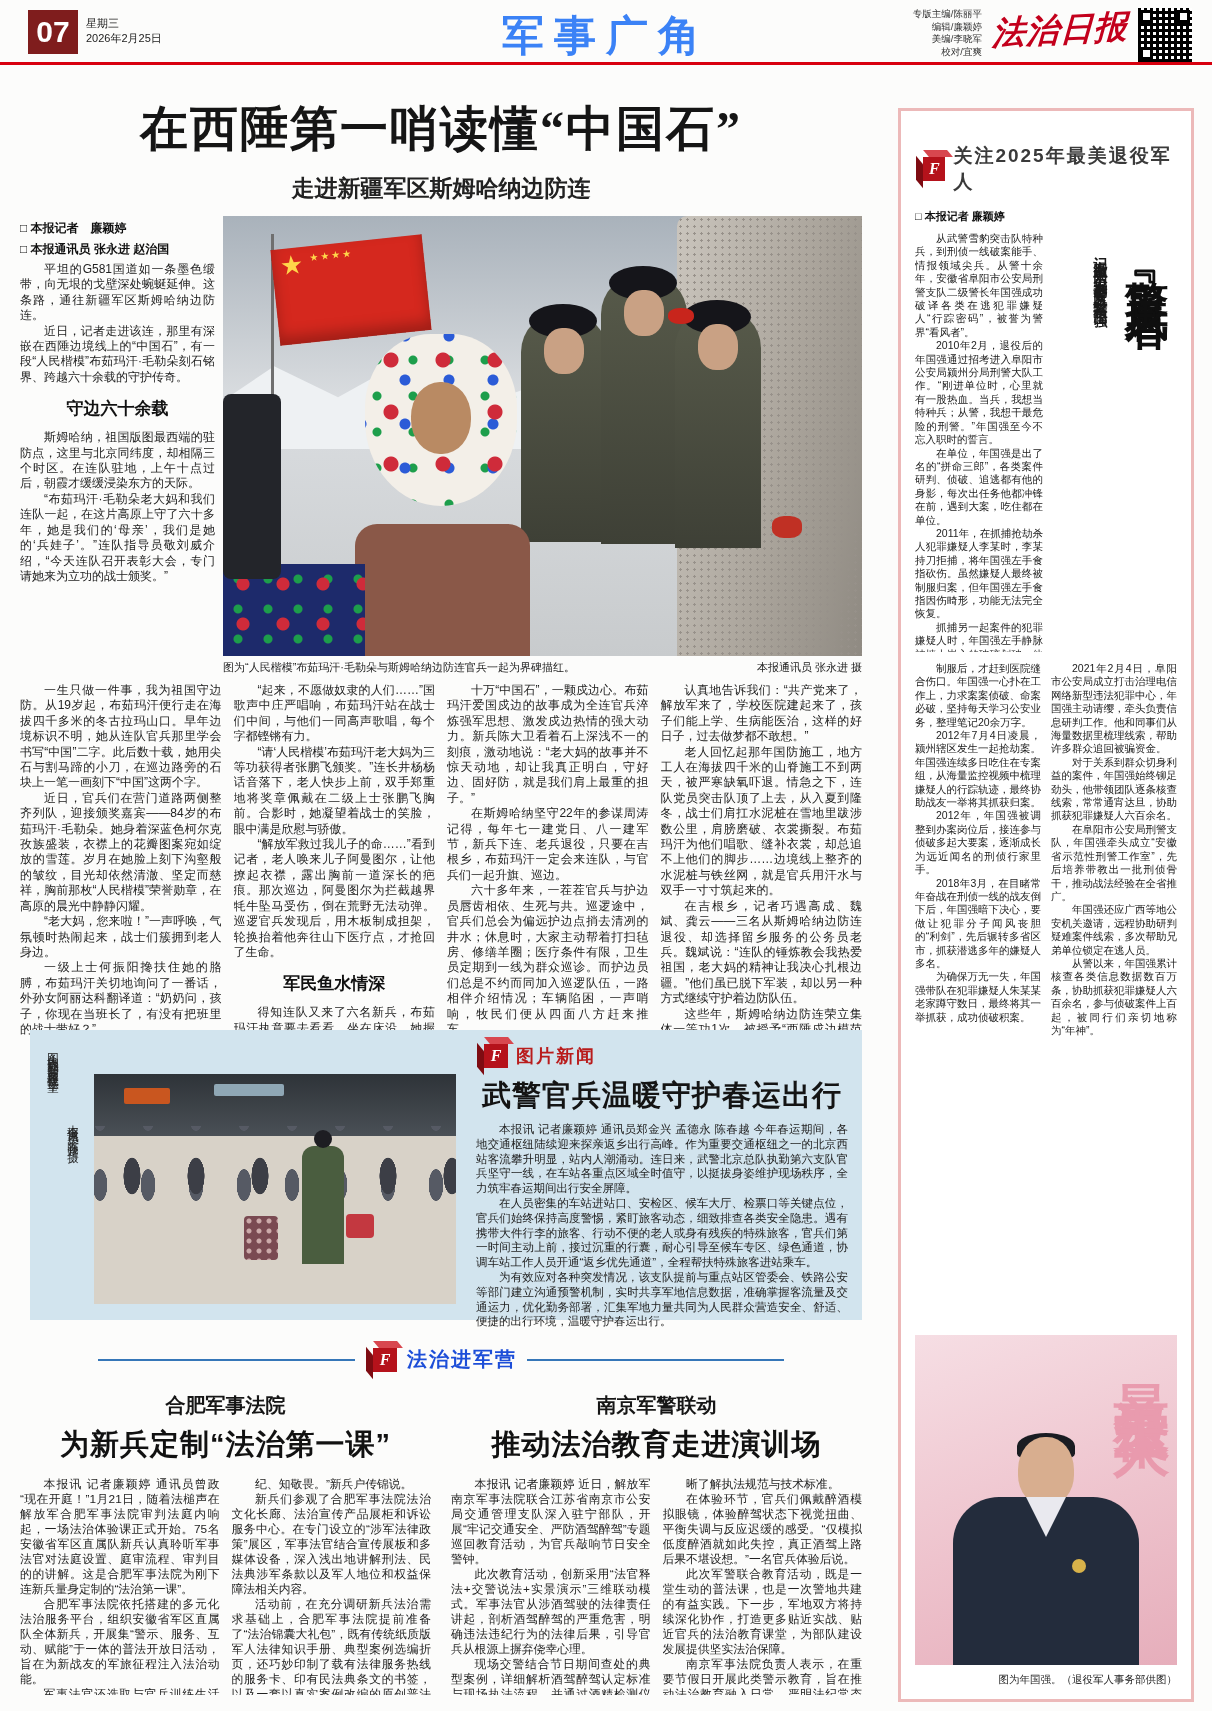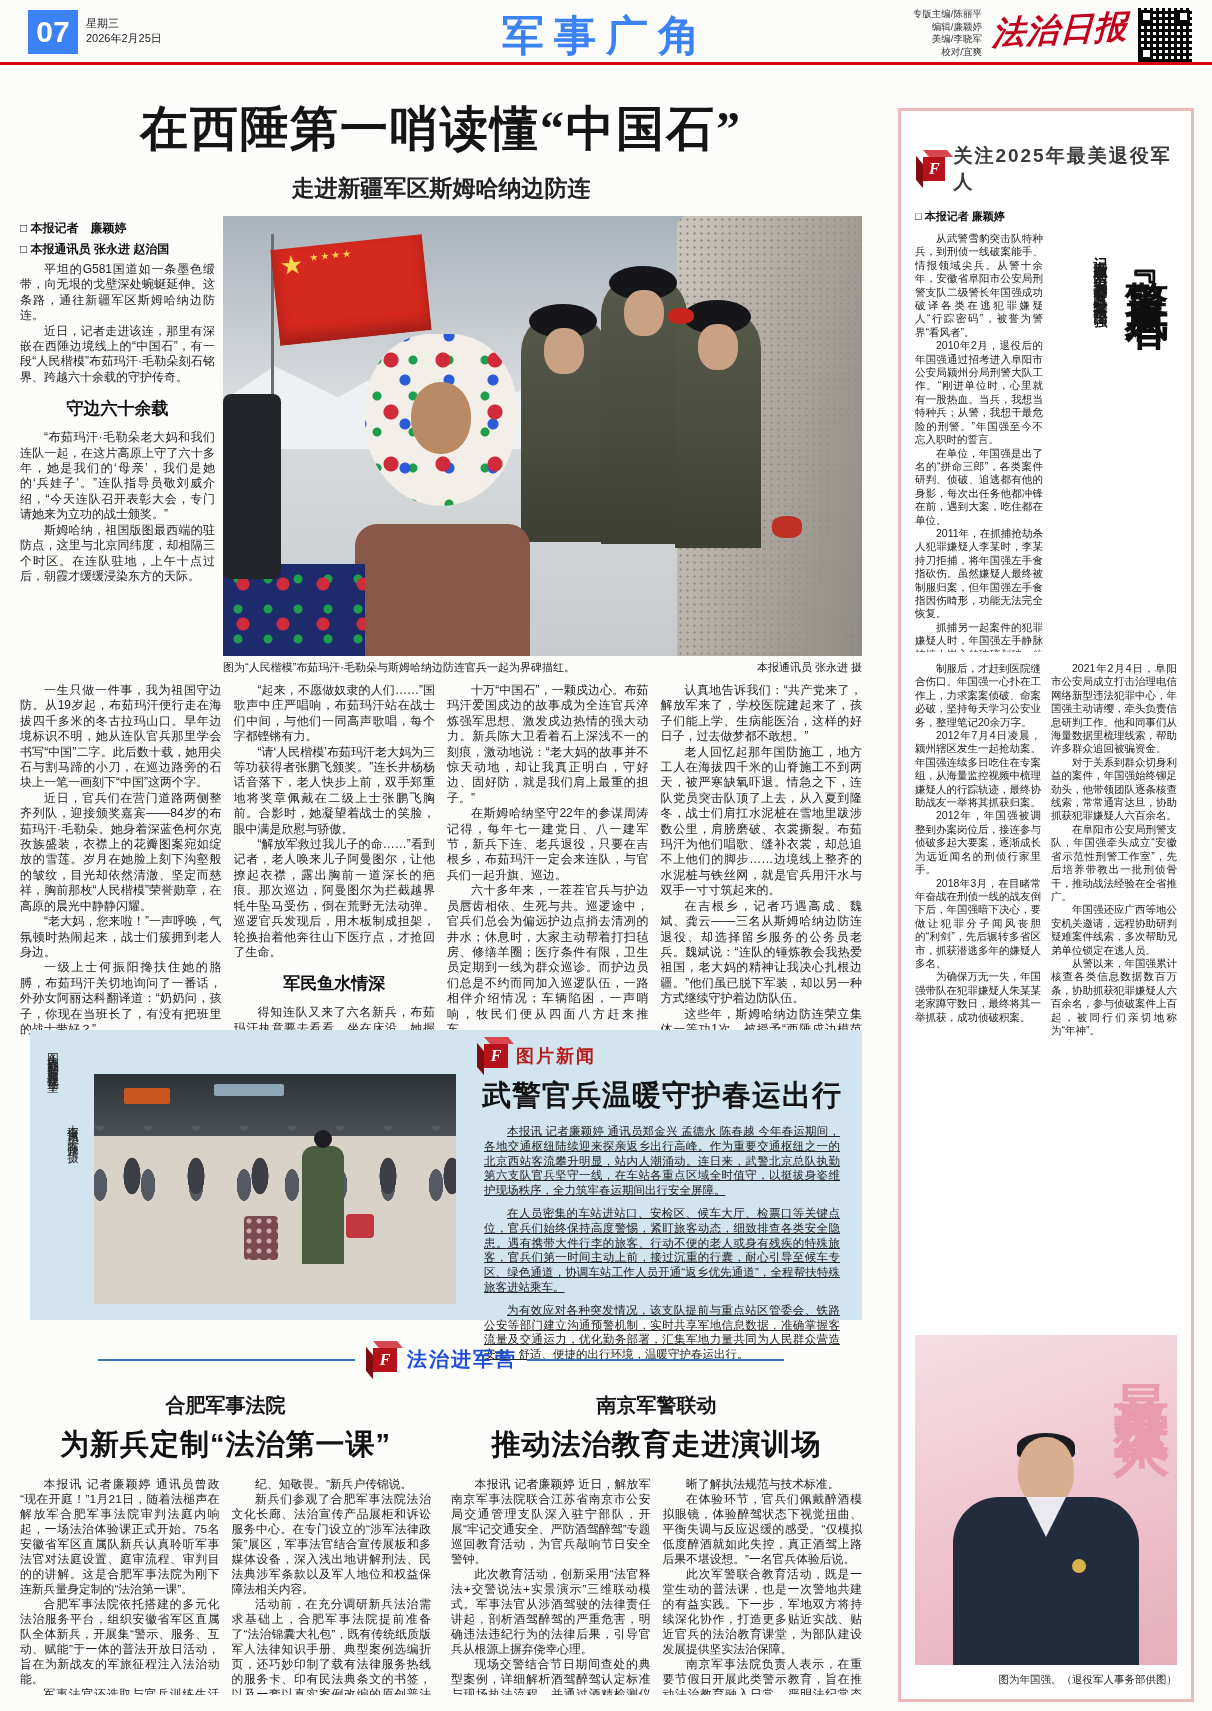--- a/index.html
+++ b/index.html
@@ -1,20 +1,20 @@
 <!DOCTYPE html>
 <html><head>
 <meta charset="utf-8">
 <style>
   html,body{margin:0;padding:0;background:#e8e8e8;}
   .paper{position:relative;width:1212px;height:1711px;background:#fcfcfb;margin:0 auto;
          font-family:"Liberation Sans","DejaVu Sans",sans-serif;color:#1d1d1d;overflow:hidden;}
   
   .hdr{position:absolute;left:20px;top:6px;width:1172px;height:54px;}
-  .pagenum{position:absolute;left:8px;top:4px;width:50px;height:44px;background:#3b82f6;color:#fff;
+  .pagenum{position:absolute;left:8px;top:4px;width:50px;height:44px;background:#7f1d1d;color:#fff;
            font-size:30px;font-weight:bold;display:flex;align-items:center;justify-content:center;}
   .datecol{position:absolute;left:66px;top:10px;font-size:11px;line-height:15px;color:#222;}
   .secttitle{position:absolute;left:0;right:0;top:2px;text-align:center;color:#3b82f6;
              font-size:42px;font-weight:900;letter-spacing:10px;}
   .hdr-right{position:absolute;right:0;top:2px;display:flex;align-items:flex-start;gap:10px;}
   .credits p{margin:0;font-size:9.5px;line-height:12.5px;text-align:right;color:#333;}
   .masthead{font-family:"Liberation Serif","DejaVu Serif",serif;font-style:italic;font-weight:bold;
             color:#c3001c;font-size:33px;letter-spacing:1px;transform:rotate(-3deg) skewX(-5deg);}
   .qr{position:relative;width:54px;height:54px;background:
       repeating-linear-gradient(0deg,#000 0 3px,transparent 3px 6px),
@@ -91,21 +91,21 @@
            background-image:radial-gradient(#caa 2px,transparent 3px);background-size:10px 10px;}
   .pn-body{position:absolute;left:446px;top:14px;width:372px;}
   .tag-row{display:flex;align-items:center;gap:8px;}
   .fcube{position:relative;width:24px;height:24px;background:#b5121b;display:inline-flex;align-items:center;
          justify-content:center;color:#fff;font-weight:bold;font-family:"Liberation Serif",serif;
          font-style:italic;font-size:16px;margin-left:8px;}
   .fcube::before{content:"";position:absolute;left:3px;top:-7px;width:24px;height:7px;background:#d8474f;transform:skewX(40deg);}
   .fcube::after{content:"";position:absolute;left:-7px;top:3px;width:7px;height:24px;background:#7e0c12;transform:skewY(50deg);}
   .tag-label{font-size:18px;font-weight:bold;color:#b91c1c;letter-spacing:2px;}
   .pn-h1{margin:8px 0 6px;font-size:29px;font-weight:900;text-align:center;color:#141414;letter-spacing:1px;}
-  .pn-body p{margin:8px;font-size:11.5px;line-height:14.8px;text-indent:2em;text-align:justify;color:#222;text-decoration:underline;}
+  .pn-body p{margin:0;font-size:11.5px;line-height:14.8px;text-indent:2em;text-align:justify;color:#222;}
   
   .camp-div{position:absolute;left:20px;top:1346px;width:842px;display:flex;align-items:center;gap:10px;padding:0 78px;box-sizing:border-box;}
   .dline{flex:1;height:2px;background:#3576b8;}
   .camp-label{font-size:20px;font-weight:bold;color:#1d4ed8;letter-spacing:2px;}
   .camp{position:absolute;left:20px;top:1392px;width:842px;height:308px;display:flex;gap:20px;}
   .camp-art{flex:1;}
   .kicker{margin:0;font-size:20px;font-weight:bold;text-align:center;color:#161616;}
   .camp-h1{margin:6px 0 12px;font-size:29px;font-weight:900;text-align:center;color:#111;letter-spacing:1px;}
   .camp-cols{display:flex;gap:12px;height:218px;overflow:hidden;}
   .ccol{flex:1;overflow:hidden;}
@@ -173,22 +173,22 @@
     <h1 class="m-h1">在西陲第一哨读懂“中国石”</h1>
     <h2 class="m-h2">走进新疆军区斯姆哈纳边防连</h2>
     <div class="art-top">
       <div class="intro-col flow">
         <div class="byline">□ 本报记者　廉颖婷</div>
         <div class="byline">□ 本报通讯员 张永进 赵治国</div>
         <div>
             <p>平坦的G581国道如一条墨色缎带，向无垠的戈壁深处蜿蜒延伸。这条路，通往新疆军区斯姆哈纳边防连。</p>
             <p>近日，记者走进该连，那里有深嵌在西陲边境线上的“中国石”，有一段“人民楷模”布茹玛汗·毛勒朵刻石铭界、跨越六十余载的守护传奇。</p>
             <h3 class="sub">守边六十余载</h3>
+            <p>斯姆哈纳，祖国版图最西端的驻防点，这里与北京同纬度，却相隔三个时区。在连队驻地，上午十点过后，朝霞才缓缓浸染东方的天际。</p>
             <p>“布茹玛汗·毛勒朵老大妈和我们连队一起，在这片高原上守了六十多年，她是我们的‘母亲’，我们是她的‘兵娃子’。”连队指导员敬刘威介绍，“今天连队召开表彰大会，专门请她来为立功的战士颁奖。”</p>
-            <p>斯姆哈纳，祖国版图最西端的驻防点，这里与北京同纬度，却相隔三个时区。在连队驻地，上午十点过后，朝霞才缓缓浸染东方的天际。</p>
           </div>
       </div>
       <div class="main-photo">
         <div class="mp-sky"></div>
         <div class="mp-mtn"></div>
         <div class="mp-stone"></div>
         <div class="mp-pole"></div>
         <div class="mp-flag">
           <span class="bigstar">★</span>
           <span class="smstars">★★★★</span>

